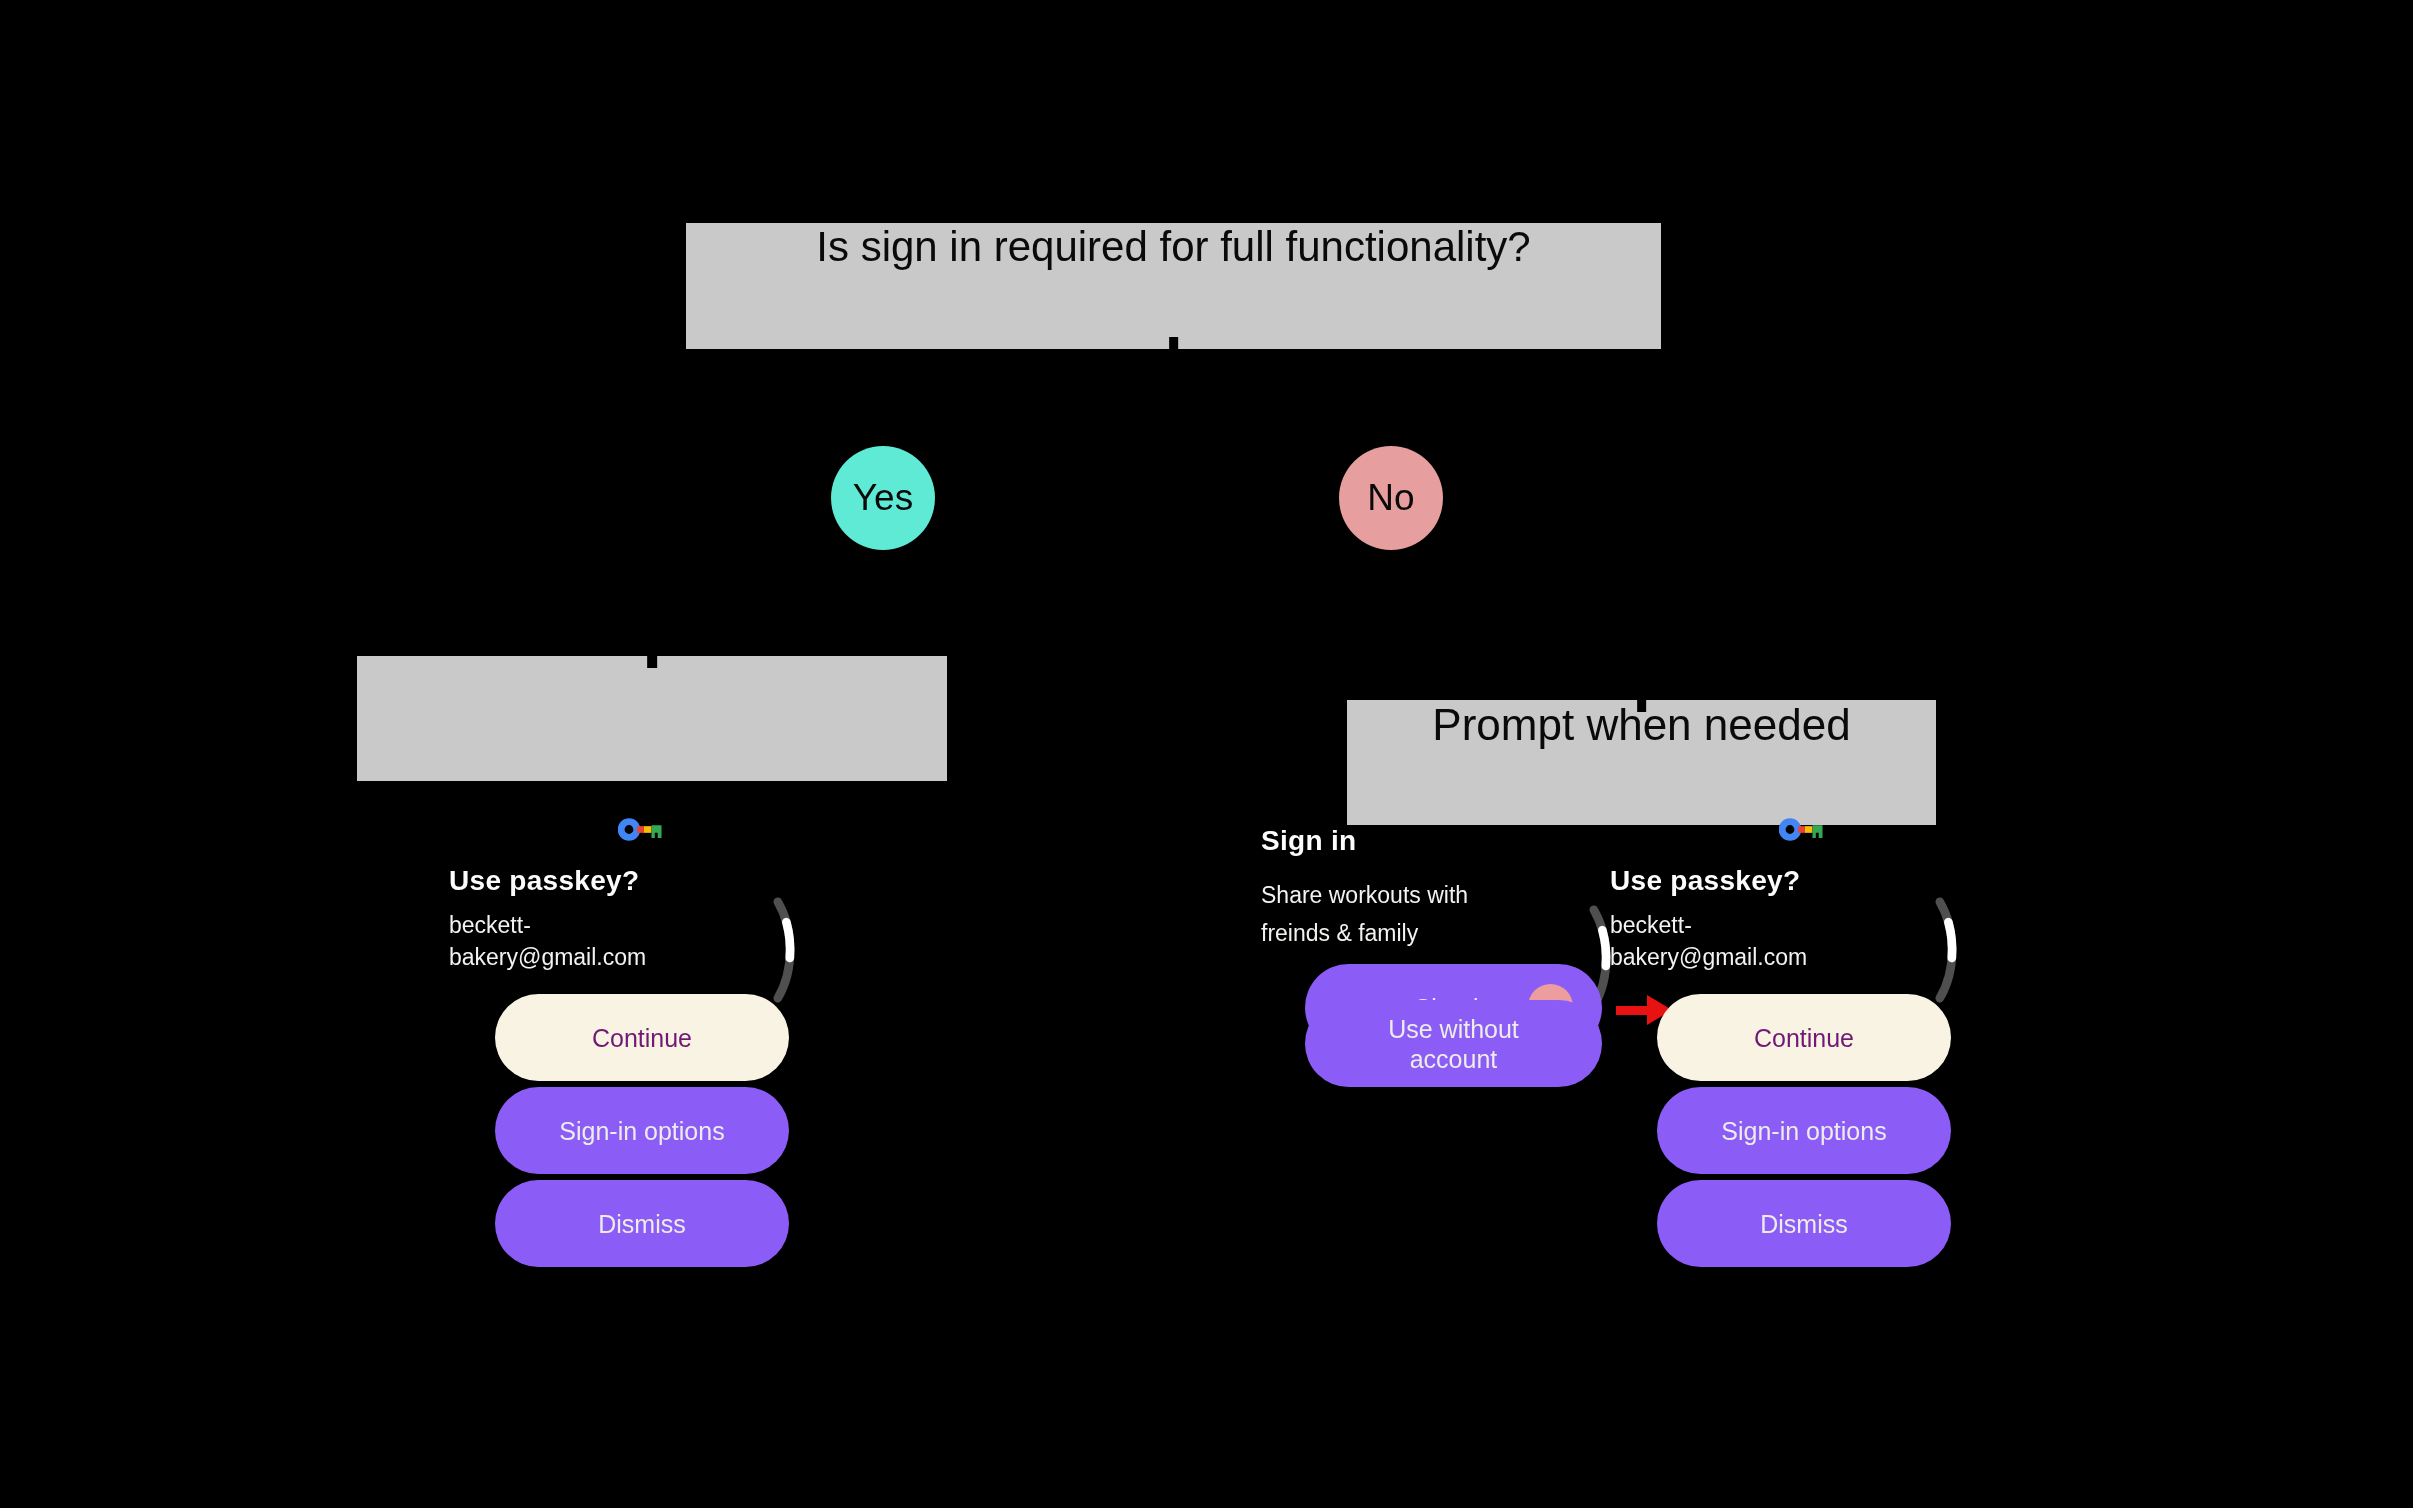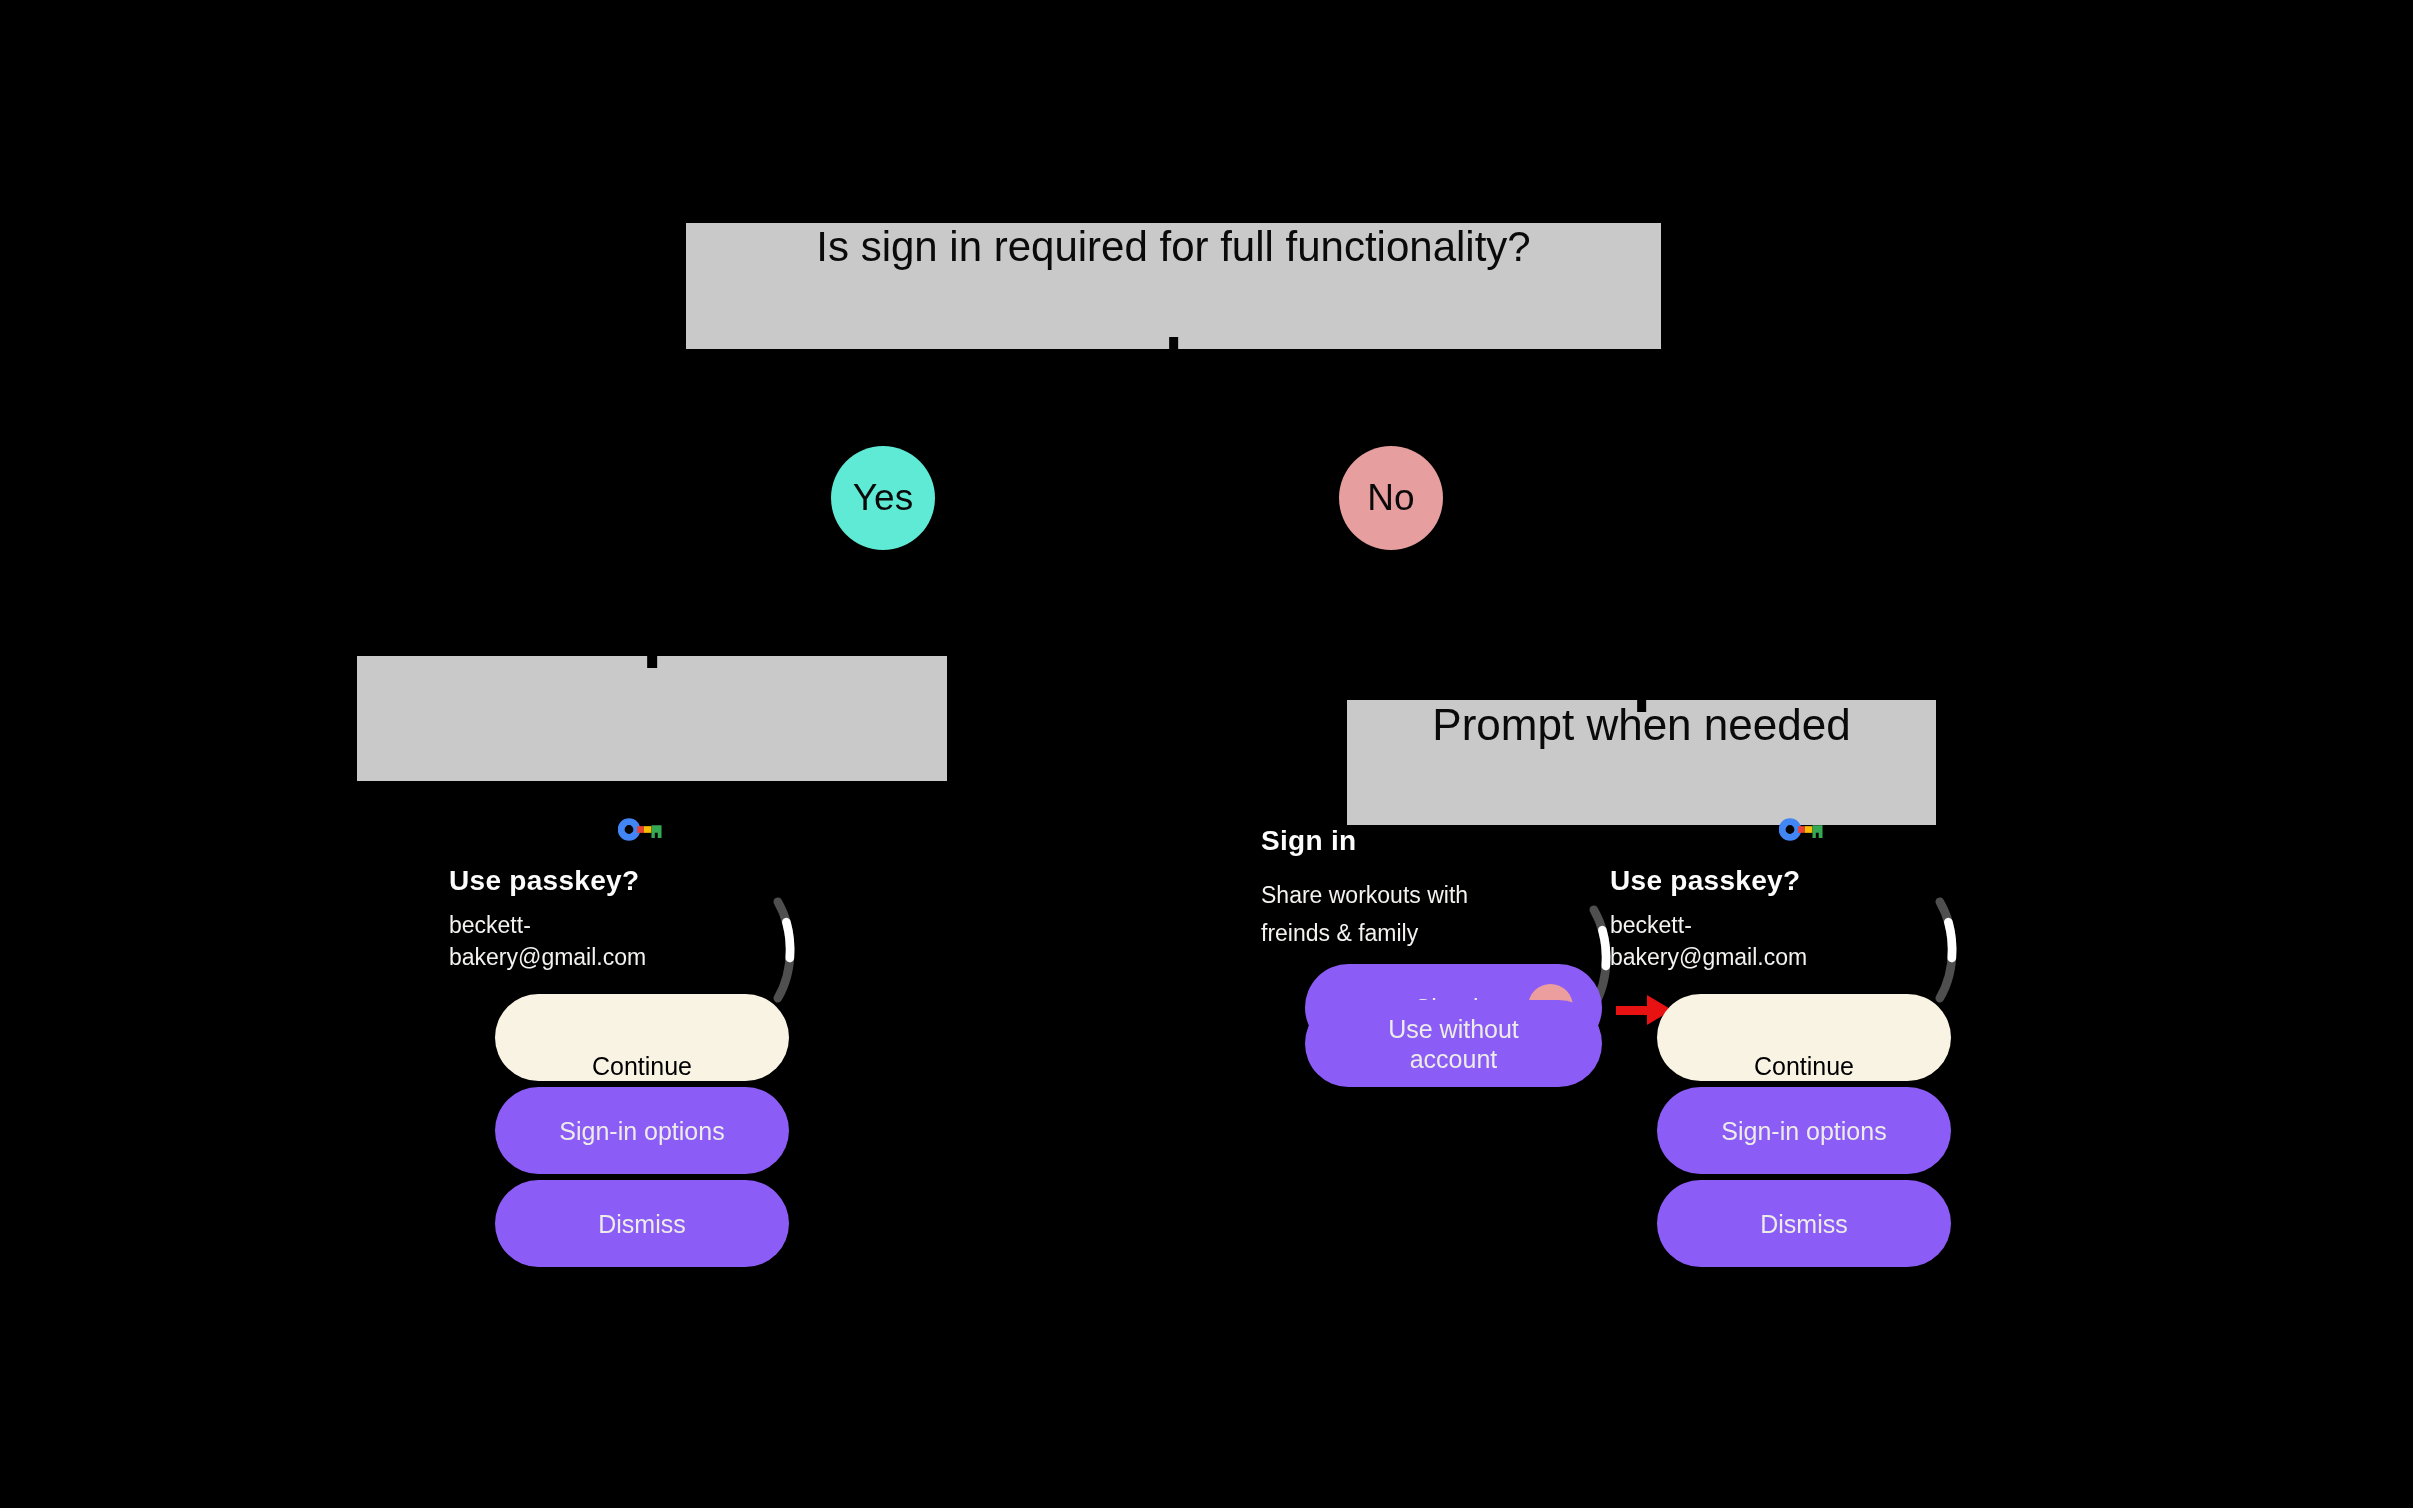--- a/index.html
+++ b/index.html
@@ -7,21 +7,21 @@
           font-family:"Liberation Sans","DejaVu Sans",sans-serif;}
   .absbox{position:absolute;}
   .gray-box{background:#C9C9C9;color:#0A0A0A;display:flex;align-items:flex-start;justify-content:center;}
   .notch{position:absolute;width:9.7px;height:11.6px;background:#000;left:50%;transform:translateX(-50%);}
   .node{position:absolute;width:104px;height:104px;border-radius:50%;display:flex;align-items:center;justify-content:center;
         font-size:37px;color:#0A0A0A;}
   .w-title{position:absolute;width:386px;font-size:28px;font-weight:600;color:#FCFCFC;letter-spacing:0.3px;}
   .w-sub{position:absolute;width:386px;text-align:left;font-size:23px;color:#F3F2F0;line-height:32px;}
   .pill{position:absolute;border-radius:44px;display:flex;align-items:center;justify-content:center;
         font-size:25px;font-weight:500;text-align:center;line-height:30px;}
-  .pill.cream{background:#F8F3E3;color:#000000;align-items:flex-end;}
+  .pill.cream{background:#F8F3E3;color:#701a75;}
   .pill.dark{background:#8b5cf6;color:#EDECE8;}
   .tap-dot{position:absolute;width:45px;height:45px;border-radius:50%;background:#EC9D9D;}
   .arrow{position:absolute;width:56px;height:31px;}
   .arrow .shaft{position:absolute;left:0;top:10.6px;width:31px;height:9.7px;background:#E81212;}
   .arrow .head{position:absolute;left:31px;top:0;width:0;height:0;
                border-top:15.4px solid transparent;border-bottom:15.4px solid transparent;border-left:25px solid #E81212;}
   .arc{position:absolute;width:29px;height:106px;}
   svg{display:block;}
 </style>
 </head>

